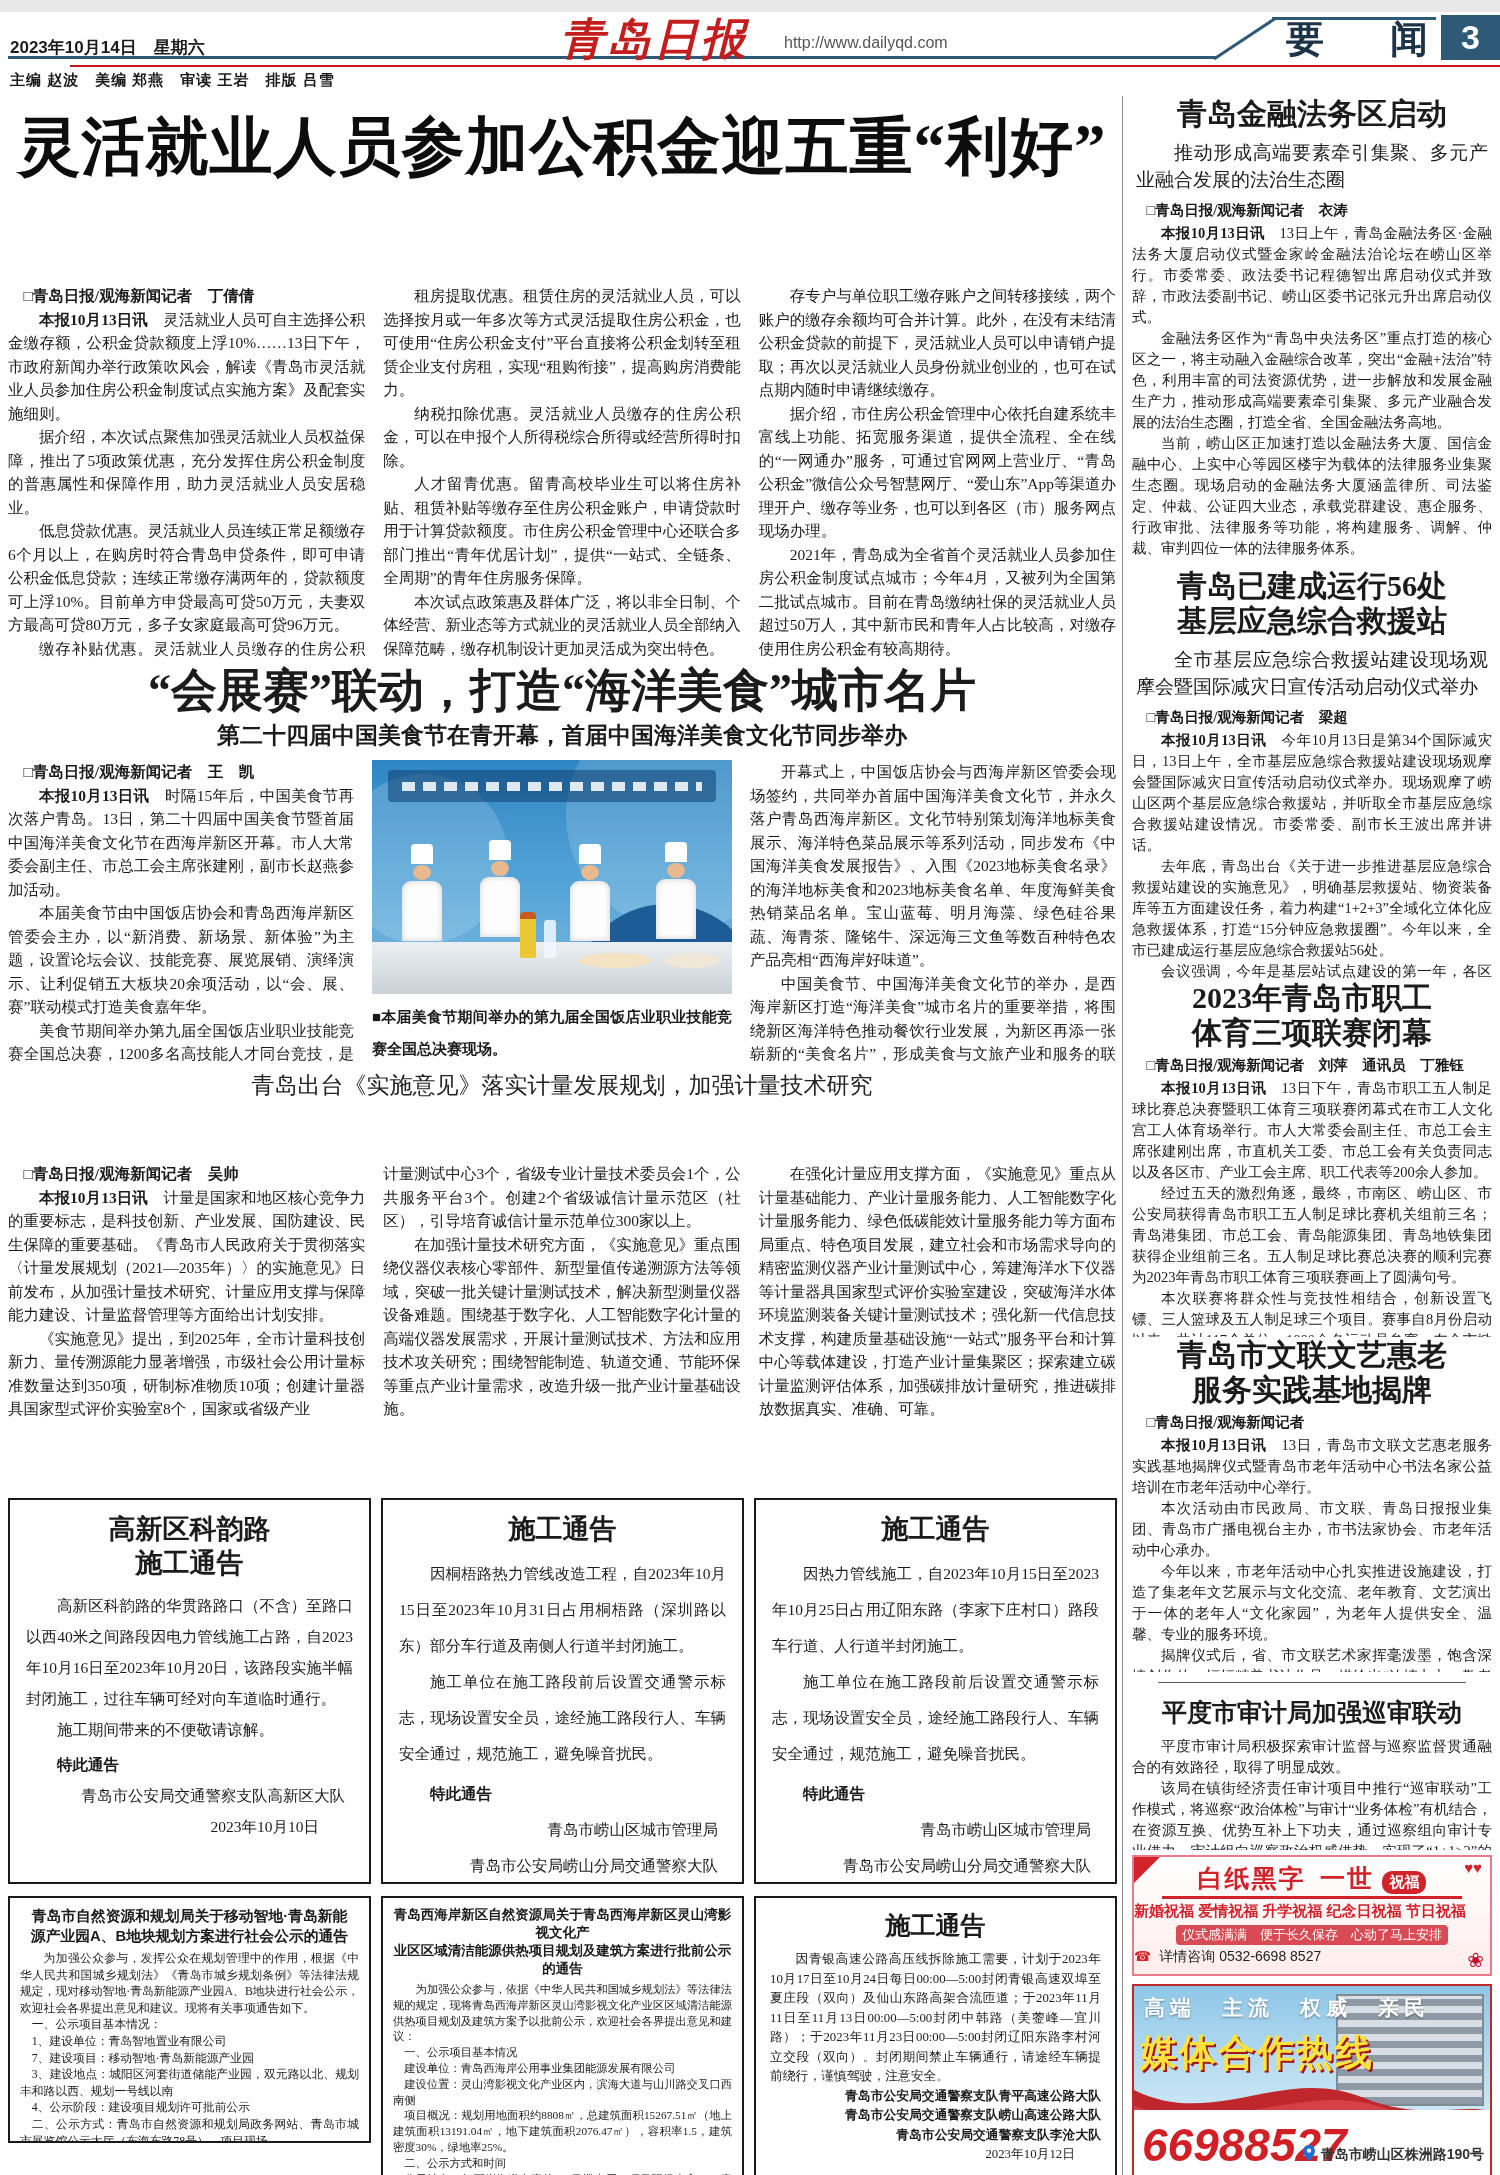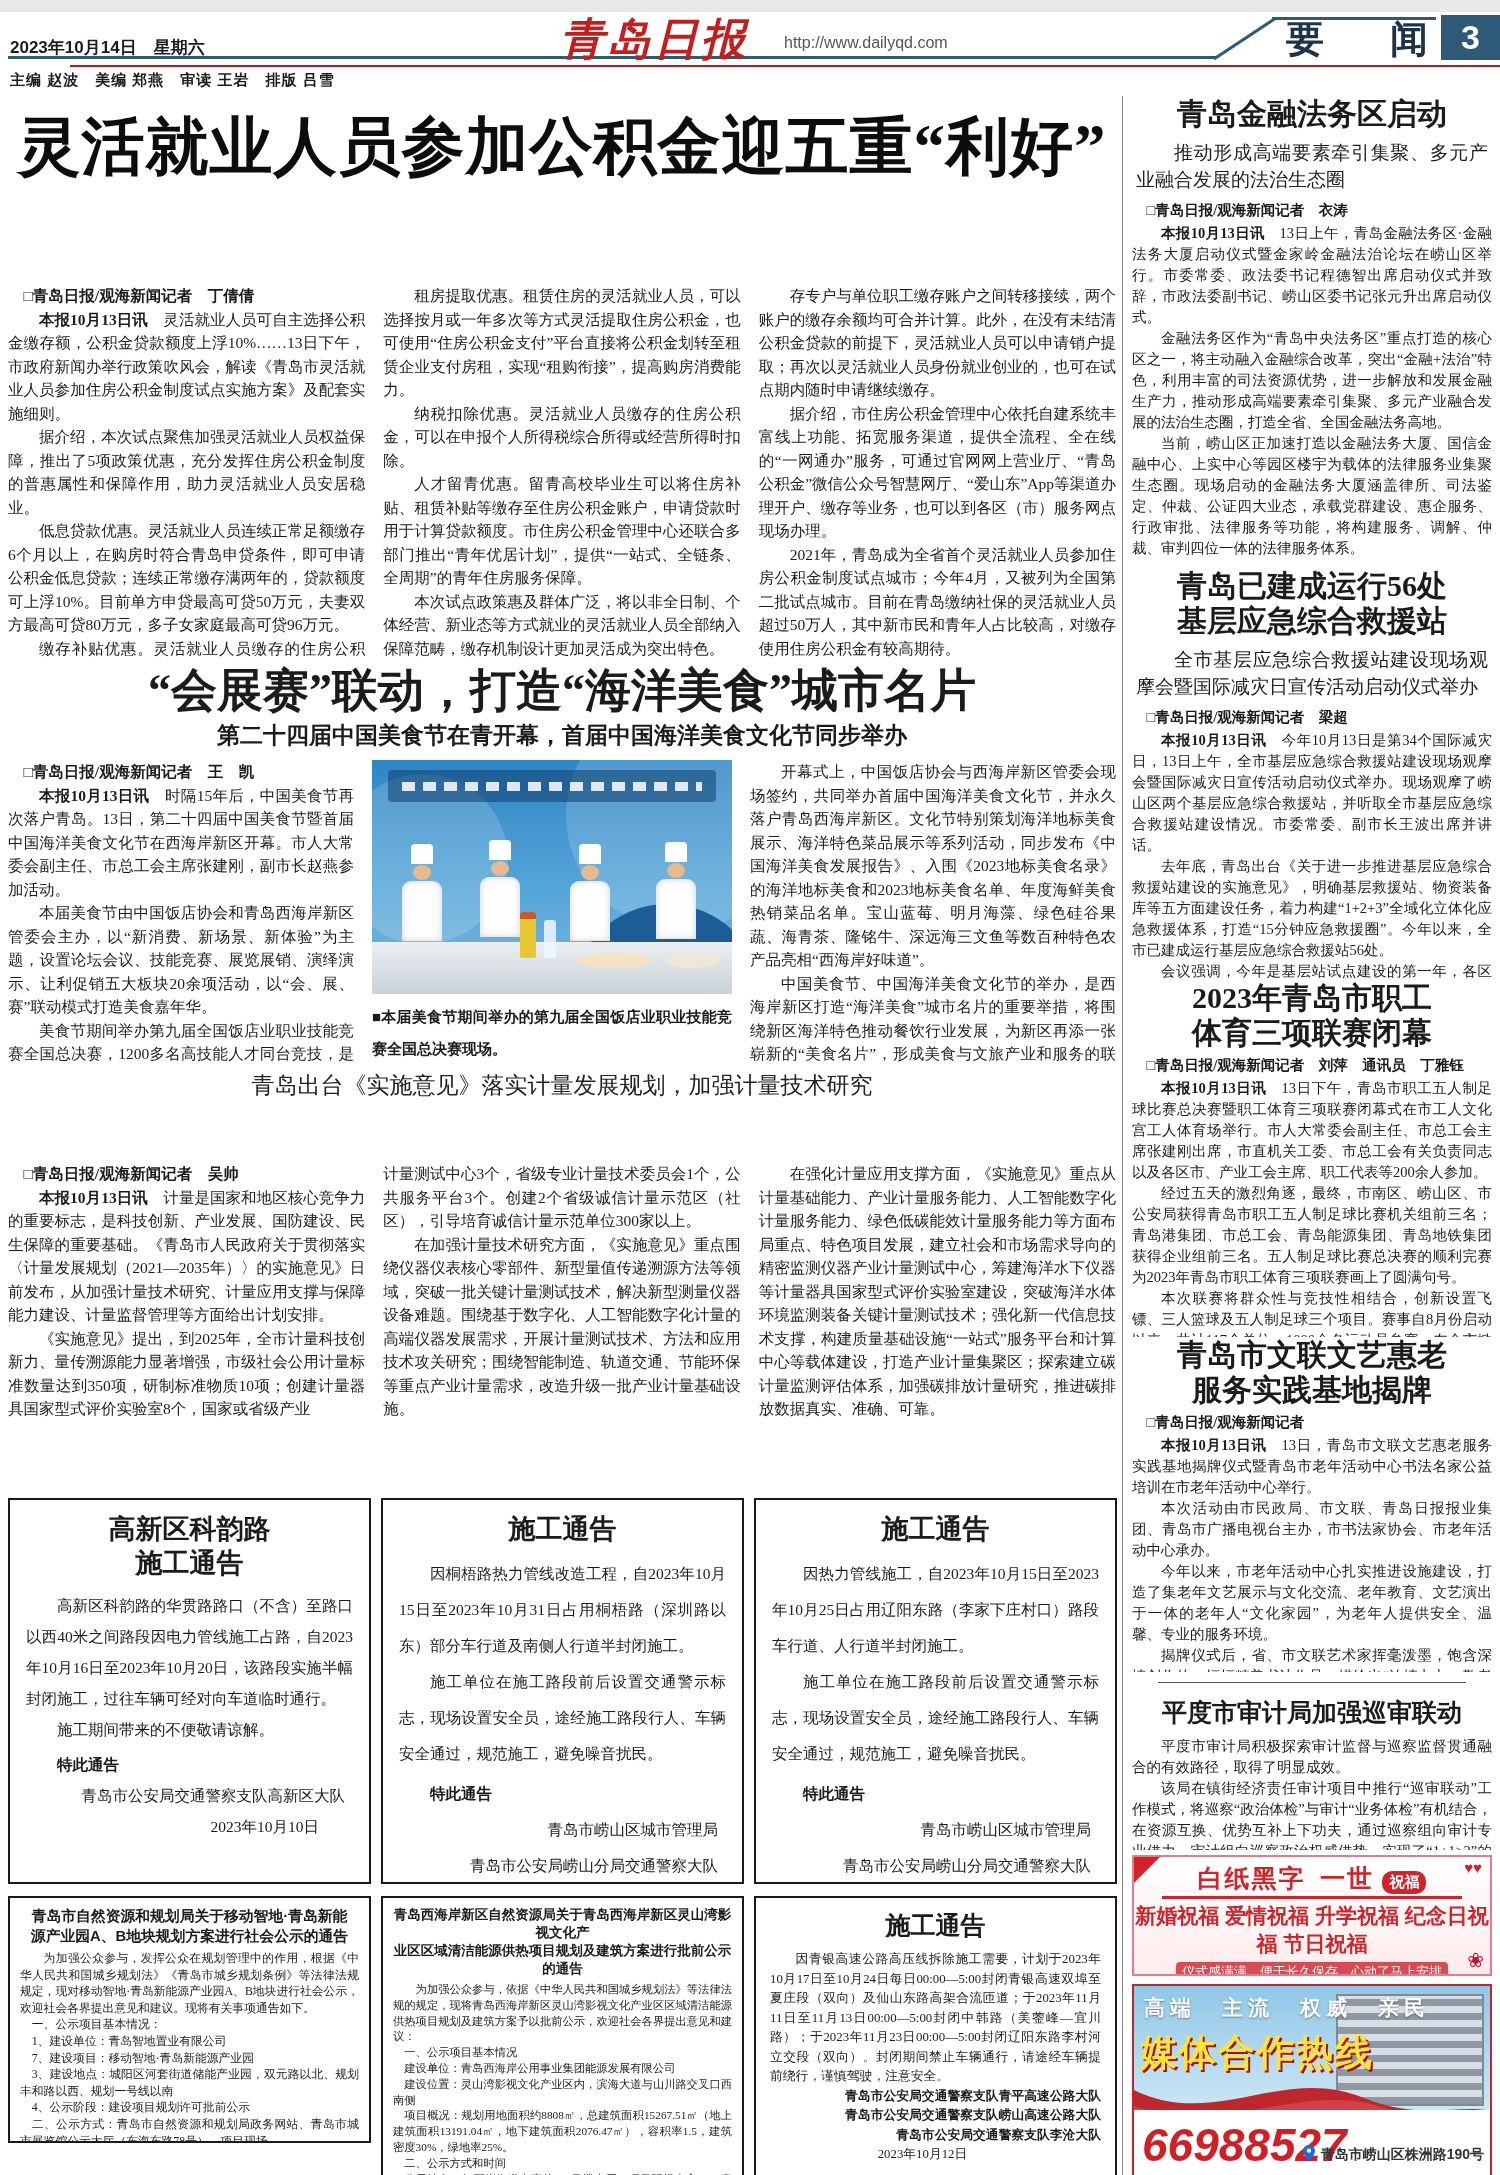--- a/index.html
+++ b/index.html
@@ -72,21 +72,21 @@
   .sig{text-align:right;font-size:15.5px;line-height:30px;text-indent:0;padding-right:8px}
   .sigdate{padding-right:34px}
   .bt{font-family:"Liberation Sans","DejaVu Sans",sans-serif;font-weight:bold;font-size:14.8px;line-height:20px;text-align:center}
   .bt-e{font-size:13.5px;line-height:18px}
   .nb-d p{font-size:11.8px;line-height:16.6px;text-indent:1em}
   .nb-d p.first,.nb-e p.first{text-indent:2em}
   .nb-e p{font-size:11.3px;line-height:15.8px;text-indent:1em}
   .nb-f .nt{font-size:25px;margin-bottom:8px}
   .nb-f p{font-size:12.8px;line-height:19.5px}
   .fsig{font-size:13.5px;line-height:20px;font-weight:600;text-align:right;text-indent:0}
-  .fdate{font-size:13.5px;line-height:22px;text-align:center;text-indent:0;padding-right:26px}
+  .fdate{font-size:13.5px;line-height:22px;text-align:right;text-indent:0;padding-right:26px}
   
   .vrule{left:1122px;top:84px;width:1px;height:2086px;background:#888}
   .sb{left:1132px;top:84px;width:360px}
   .sb-art{overflow:hidden}
   .sa1{height:472px}.sa2{height:412px}.sa3{height:357px}.sa4{height:335px}.sa5{height:178px}
   .sb h2{font-size:30px;line-height:35px;font-weight:800;text-align:center}
   .sb .sub{font-size:19px;line-height:27px;margin:8px 4px 6px;color:#1e1e1e}
   .sb p{font-size:14.5px;line-height:21px}
   .sb .byline{font-size:14.5px;line-height:22px;margin:4px 0 2px}
   .sep{border-top:1px solid #555;margin:10px 26px 12px}
@@ -94,21 +94,21 @@
   
   .ad1{left:1132px;top:1843px;width:360px;height:121px;border:2px solid #e87b8a;
        background:linear-gradient(180deg,#fff,#ffecec);overflow:hidden;
        font-family:"Liberation Sans","DejaVu Sans",sans-serif}
   .ad1-ribbon{position:absolute;left:0;top:0;width:0;height:0;border-left:26px solid #d2232a;border-bottom:26px solid transparent}
   .ad1-hearts{position:absolute;right:8px;top:2px;color:#d2232a;font-size:15px}
   .ad1-title{text-align:center;margin-top:5px}
   .t-red{color:#d2232a;font-weight:800;font-size:25px;letter-spacing:2px}
   .badge{display:inline-block;background:#d2232a;color:#fff;border-radius:10px;padding:2px 7px;font-size:15px;font-weight:bold;margin-left:4px}
   .ad1-rule{height:3px;background:#d2232a;margin:1px 28px 3px}
-  .ad1-line2{color:#d2232a;font-weight:700;font-size:21px;text-align:center}
+  .ad1-line2{color:#d2232a;font-weight:700;font-size:15px;}
   .ad1-band{background:#d84b55;color:#fff;font-size:13px;border-radius:4px;margin:4px 42px 0;text-align:center;padding:1px 0}
   .ad1-phone{text-align:left;font-weight:400;font-size:14px;color:#222;margin-top:3px}
   .ph-icon{color:#d2232a;margin-right:4px}
   .rose{position:absolute;right:6px;bottom:2px;color:#c8102e;font-size:20px}
   .ad2{left:1132px;top:1972px;width:360px;height:198px;border:2px solid #c0272d;overflow:hidden;
        font-family:"Liberation Sans","DejaVu Sans",sans-serif}
   .ad2-top{position:absolute;left:0;right:0;top:0;height:126px;background:linear-gradient(180deg,#8fc7e8,#cde7f5)}
   .ad2-bld{position:absolute;right:6px;top:8px;width:148px;height:112px;
     background:repeating-linear-gradient(0deg,#8d9aa5 0 7px,#d8dee3 7px 14px);border:2px solid #7e8b95}
   .ad2-wave{position:absolute;left:0;right:0;top:86px;height:70px}

